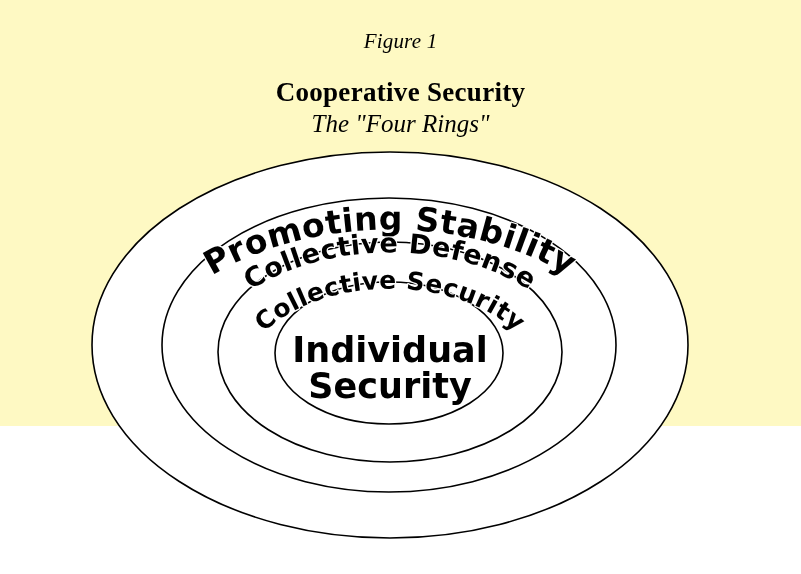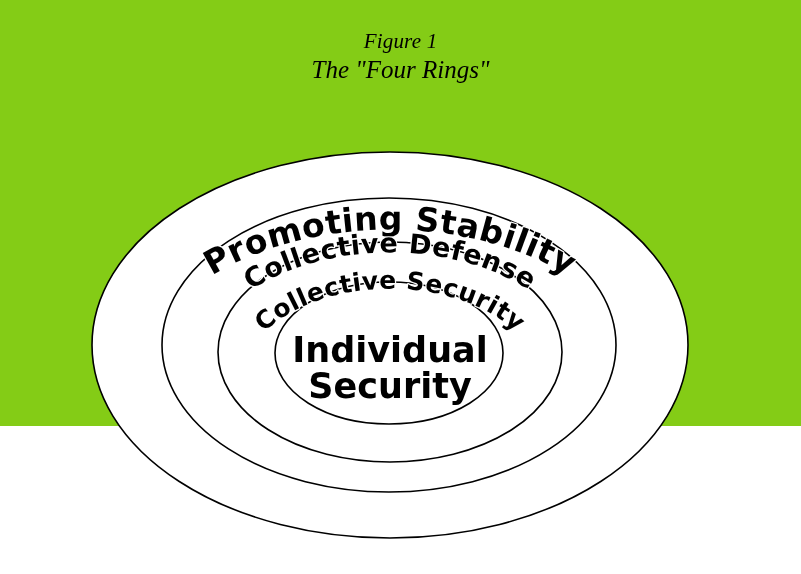--- a/index.html
+++ b/index.html
@@ -13,21 +13,21 @@
     height: 574px;
     overflow: hidden;
     font-family: "Liberation Serif", "DejaVu Serif", serif;
     color: #000000;
   }
 
   #figure-root {
     position: relative;
     width: 801px;
     height: 426px;
-    background: #84cc16;
+    background: #fef9c3;
   }
 
   
   .heading-block {
     position: absolute;
     top: 0;
     left: 0;
     width: 801px;
     text-align: center;
     user-select: none;
@@ -111,20 +111,21 @@
     text-anchor: middle;
   }
 </style>
 </head>
 <body>
 
 <div id="figure-root">
 
   <div class="heading-block">
     <div class="figure-number">Figure 1</div>
+    <div class="figure-title">Cooperative Security</div>
     <div class="figure-subtitle">The "Four Rings"</div>
   </div>
 
   <svg id="rings-svg" viewBox="0 0 801 574">
     <defs>
 
       <path id="arc-ring-1" class="ring-arc-path" d="M 160,321 A 258,167 0 0 1 620,321"></path>
       <path id="arc-ring-2" class="ring-arc-path" d="M 207,334 A 196,127 0 0 1 573,334"></path>
       <path id="arc-ring-3" class="ring-arc-path" d="M 249,351 A 151,97 0 0 1 531,351"></path>
     </defs>

